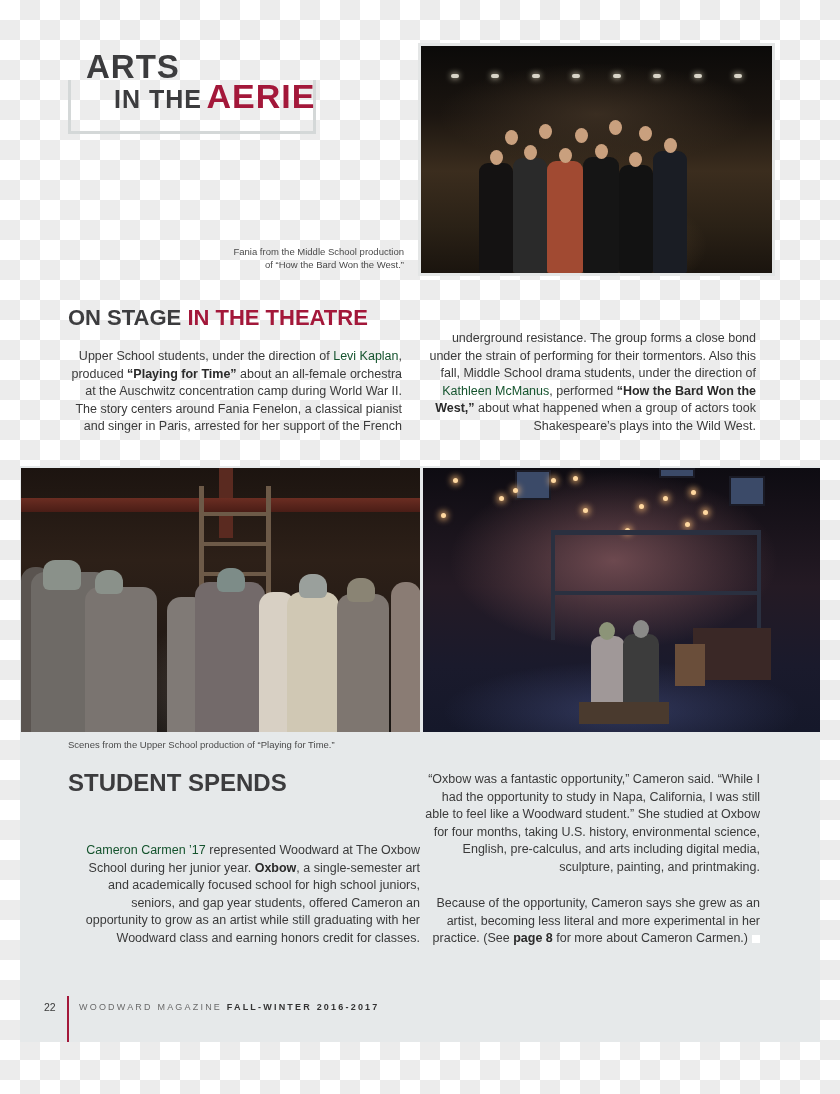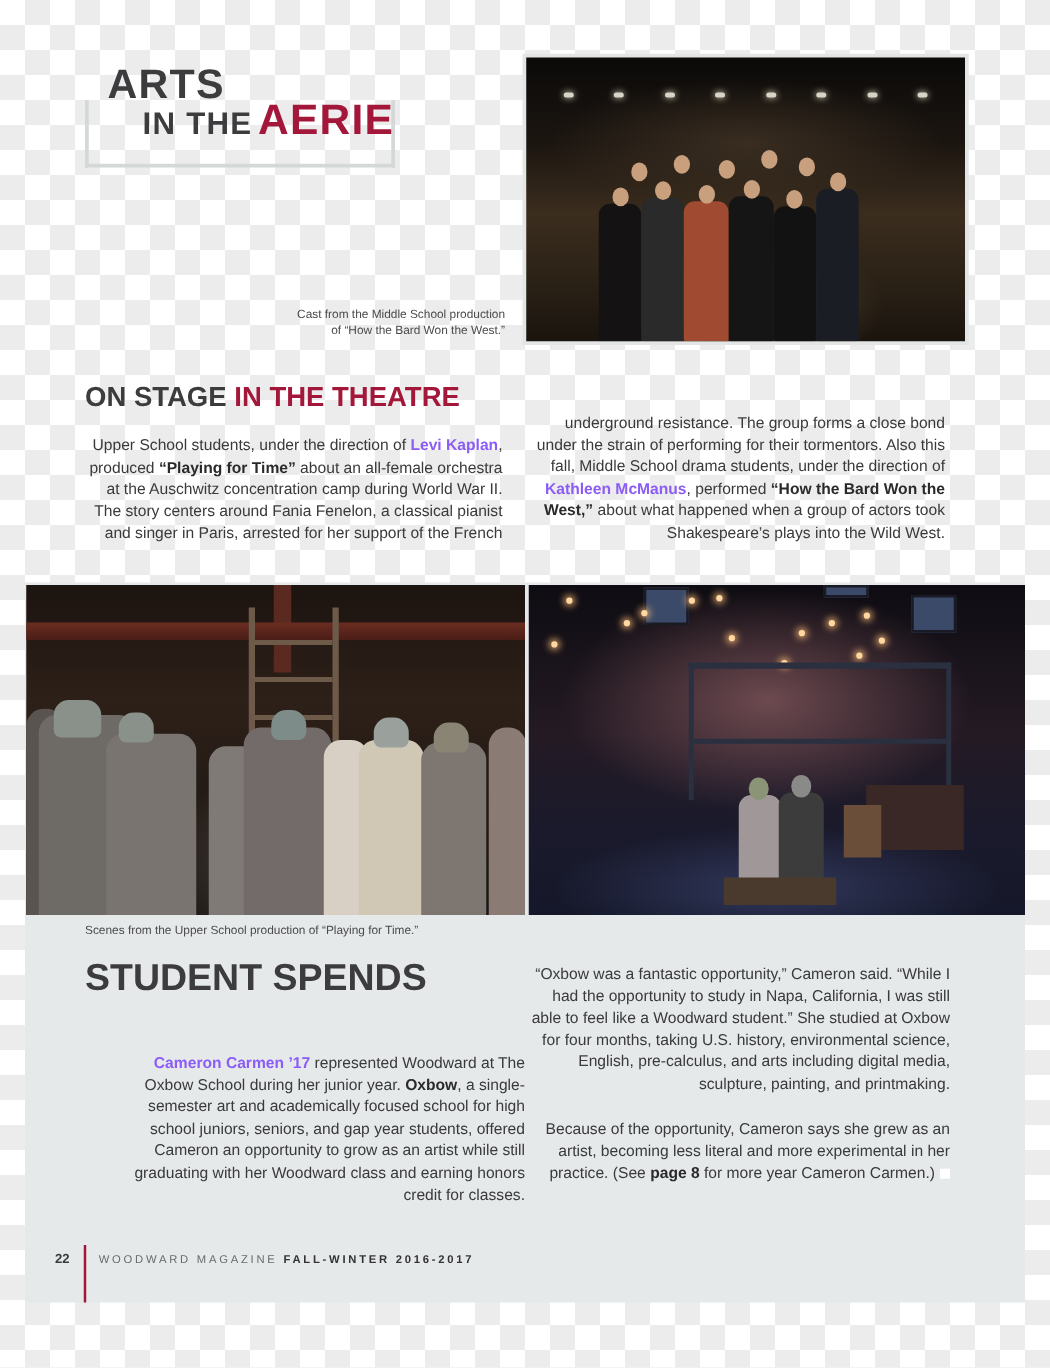--- a/index.html
+++ b/index.html
@@ -57,21 +57,21 @@
   }
 
   
   .h-stage {
     left: 68px; top: 305px;
     font-size: 22px; font-weight: bold; color: #3c3c3e; white-space: nowrap;
   }
   .h-stage .red { color: #a3183a; }
 
   .body-text { font-size: 12.5px; line-height: 17.6px; color: #3a3a3a; }
-  .body-text .name { color: #8b5cf6; font-weight: bold; }
+  .body-text .name { color: #14532d; font-weight: normal; }
   .body-text b { color: #2a2a2a; }
   .col-left-1 { left: 68px; top: 348px; width: 334px; }
   .col-right-1 { left: 420px; top: 330px; width: 336px; }
 
   
   .gray-panel { left: 20px; top: 466px; width: 800px; height: 576px; background: #e6e9ea; }
 
   .mid-photo-left {
     left: 21px; top: 468px; width: 399px; height: 264px;
     background:
@@ -94,31 +94,31 @@
       linear-gradient(180deg, #0e0c12 0%, #241a24 45%, #1a1a2c 75%, #15182a 100%);
   }
   .bulb { position: absolute; width: 5px; height: 5px; border-radius: 50%; background: #ffd8a0; box-shadow: 0 0 6px 2px rgba(255,190,120,0.8); }
   .scaffold { position: absolute; left: 128px; top: 62px; width: 210px; height: 110px; border-top: 5px solid #2a3040; border-left: 4px solid #2a3040; border-right: 4px solid #2a3040; }
   .scaffold .mid { position: absolute; left: 0; right: 0; top: 56px; height: 4px; background: #2a3040; }
   .win { position: absolute; width: 36px; height: 30px; background: #3b4a68; border: 2px solid #1a1a24; }
   .duo { position: absolute; left: 160px; bottom: 12px; width: 80px; height: 100px; }
 
   .caption-mid { left: 68px; top: 739px; font-size: 9.5px; color: #4a4a4a; white-space: nowrap; }
 
-  .h-oxbow { left: 68px; top: 770px; font-size: 30px; font-weight: bold; line-height: 26px; }
+  .h-oxbow { left: 68px; top: 770px; font-size: 24px; font-weight: bold; line-height: 26px; }
   .h-oxbow .l1 { color: #3c3c3e; display: block; }
   .h-oxbow .l2 { color: #a3183a; display: block; }
 
   .col-left-2 { left: 84px; top: 842px; width: 336px; }
   .col-right-2 { left: 420px; top: 771px; width: 340px; }
   .col-right-3 { left: 420px; top: 895px; width: 340px; }
   .end-mark { display: inline-block; width: 8px; height: 8px; background: #ffffff; margin-left: 4px; vertical-align: -1px; }
 
   
-  .page-num { left: 44px; top: 1001px; font-size: 10.5px; font-weight: bold; color: #3a3a3a; }
+  .page-num { left: 44px; top: 1001px; font-size: 10.5px; font-weight: normal; color: #3a3a3a; }
   .footer-rule { left: 67px; top: 996px; width: 2px; height: 46px; background: #a3183a; }
   .footer-text { left: 79px; top: 1002px; font-size: 9px; letter-spacing: 2.2px; color: #6a6a6a; white-space: nowrap; }
   .footer-text b { color: #333; }
 </style>
 </head>
 <body>
 
 <div class="abs title-bracket"></div>
 <div class="abs title-line1">ARTS</div>
 <div class="abs title-line2">
@@ -152,21 +152,21 @@
     <div class="p" style="left:174px;width:34px;height:122px;background:#1a1d24;"></div>
     <div class="h" style="left:185px;bottom:120px;"></div>
     <div class="h" style="left:26px;bottom:128px;"></div>
     <div class="h" style="left:60px;bottom:134px;"></div>
     <div class="h" style="left:96px;bottom:130px;"></div>
     <div class="h" style="left:130px;bottom:138px;"></div>
     <div class="h" style="left:160px;bottom:132px;"></div>
   </div>
 </div>
 <div class="abs caption-top">
-  <div>Cast from the Middle School production</div>
+  <div>Fania from the Middle School production</div>
   <div>of “How the Bard Won the West.”</div>
 </div>
 
 <div class="abs h-stage">
   <span>ON STAGE</span>
   <span class="red">IN THE THEATRE</span>
 </div>
 <div class="abs body-text col-left-1"><span>Upper School students, under the direction of </span><span class="name">Levi Kaplan</span><span>, produced </span><b>“Playing for Time”</b><span> about an all-female orchestra at the Auschwitz concentration camp during World War II. The story centers around Fania Fenelon, a classical pianist and singer in Paris, arrested for her support of the French</span></div>
 <div class="abs body-text col-right-1"><span>underground resistance. The group forms a close bond under the strain of performing for their tormentors. Also this fall, Middle School drama students, under the direction of </span><span class="name">Kathleen McManus</span><span>, performed </span><b>“How the Bard Won the West,”</b><span> about what happened when a group of actors took Shakespeare’s plays into the Wild West.</span></div>
 
@@ -225,20 +225,20 @@
   <div style="position:absolute;left:252px;top:176px;width:30px;height:42px;background:#6a4e3a;"></div>
 </div>
 
 <div class="abs caption-mid">Scenes from the Upper School production of “Playing for Time.”</div>
 
 <div class="abs h-oxbow">
   <span class="l1">STUDENT SPENDS</span>
 </div>
 <div class="abs body-text col-left-2"><span class="name">Cameron Carmen ’17</span><span> represented Woodward at The Oxbow School during her junior year. </span><b>Oxbow</b><span>, a single-semester art and academically focused school for high school juniors, seniors, and gap year students, offered Cameron an opportunity to grow as an artist while still graduating with her Woodward class and earning honors credit for classes.</span></div>
 <div class="abs body-text col-right-2">“Oxbow was a fantastic opportunity,” Cameron said. “While I had the opportunity to study in Napa, California, I was still able to feel like a Woodward student.” She studied at Oxbow for four months, taking U.S. history, environmental science, English, pre-calculus, and arts including digital media, sculpture, painting, and printmaking.</div>
-<div class="abs body-text col-right-3"><span>Because of the opportunity, Cameron says she grew as an artist, becoming less literal and more experimental in her practice. (See </span><b>page 8</b><span> for more year Cameron Carmen.)</span><span class="end-mark"></span></div>
+<div class="abs body-text col-right-3"><span>Because of the opportunity, Cameron says she grew as an artist, becoming less literal and more experimental in her practice. (See </span><b>page 8</b><span> for more about Cameron Carmen.)</span><span class="end-mark"></span></div>
 
 <div class="abs page-num">22</div>
 <div class="abs footer-rule"></div>
 <div class="abs footer-text">
   <span>WOODWARD MAGAZINE</span>
   <b>FALL-WINTER 2016-2017</b>
 </div>
 
 </body></html>

